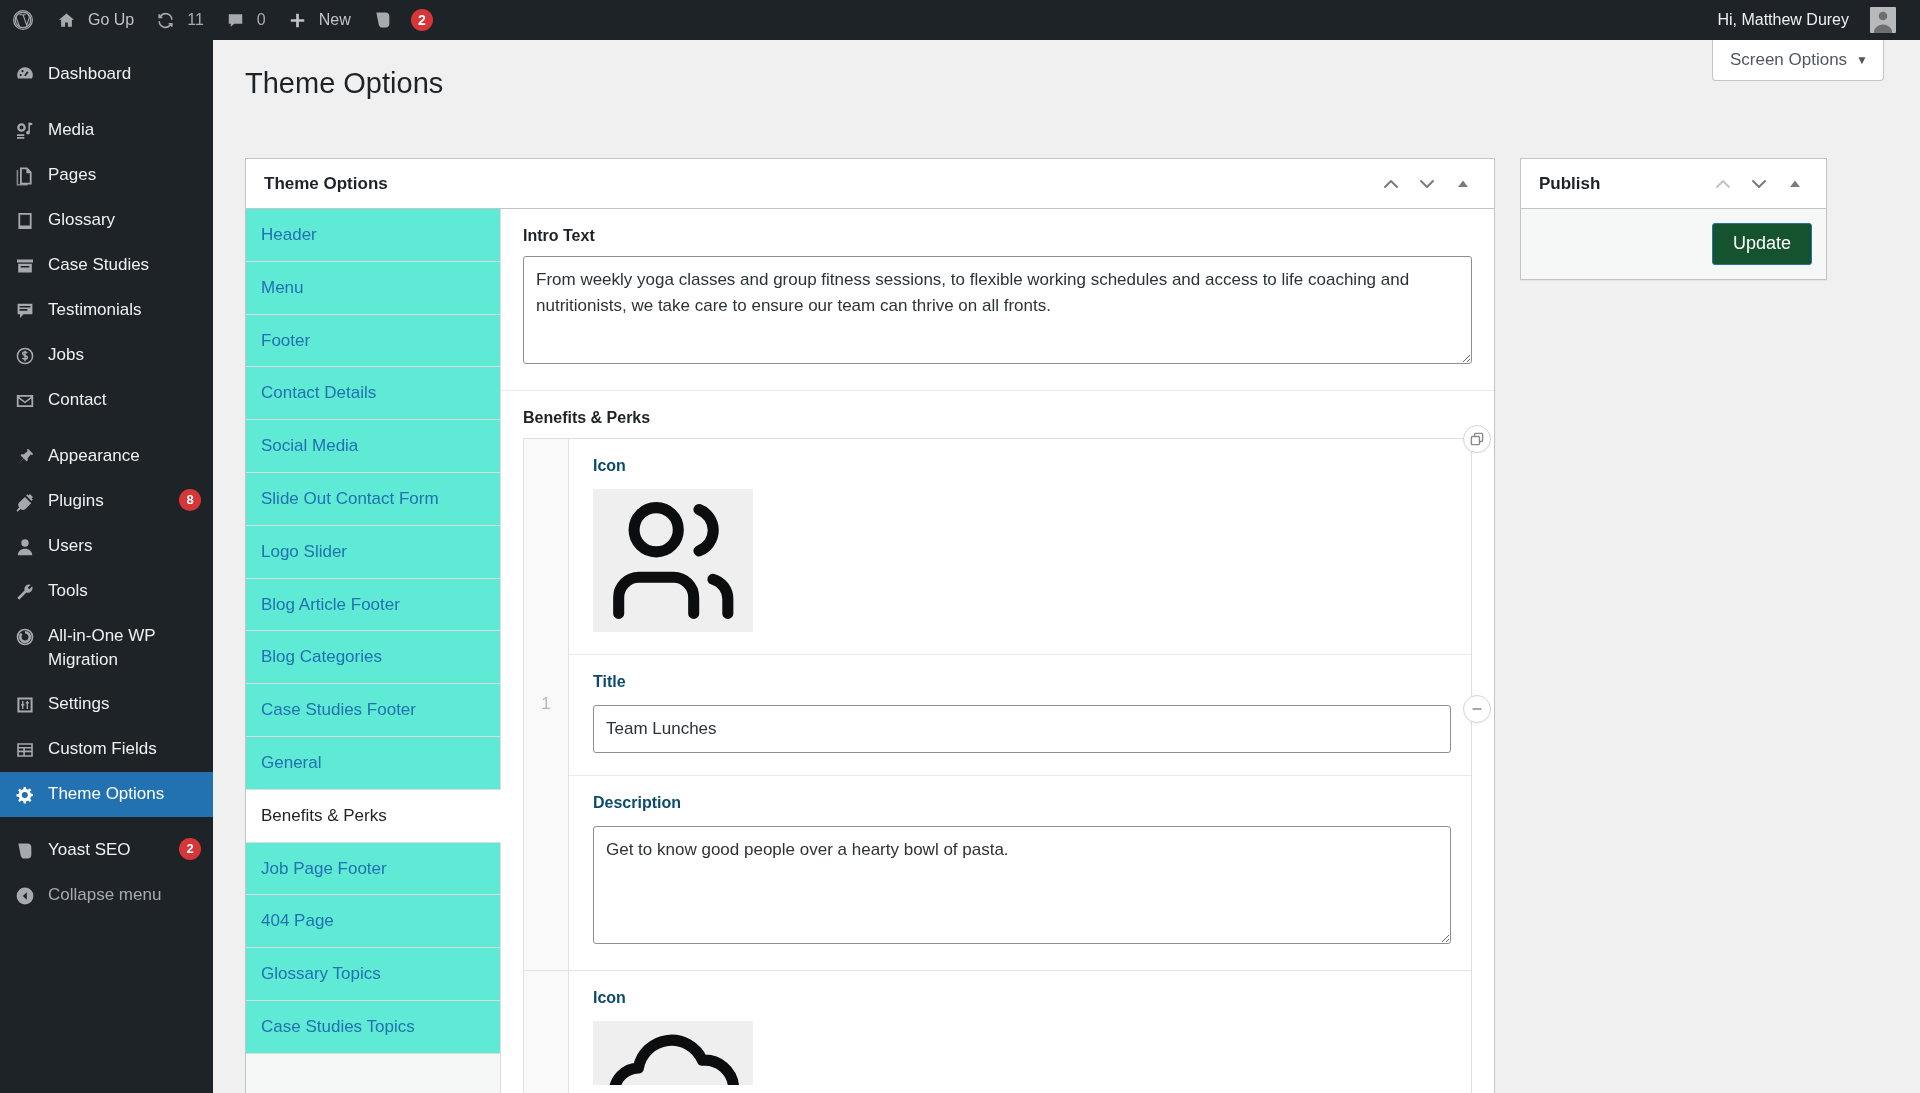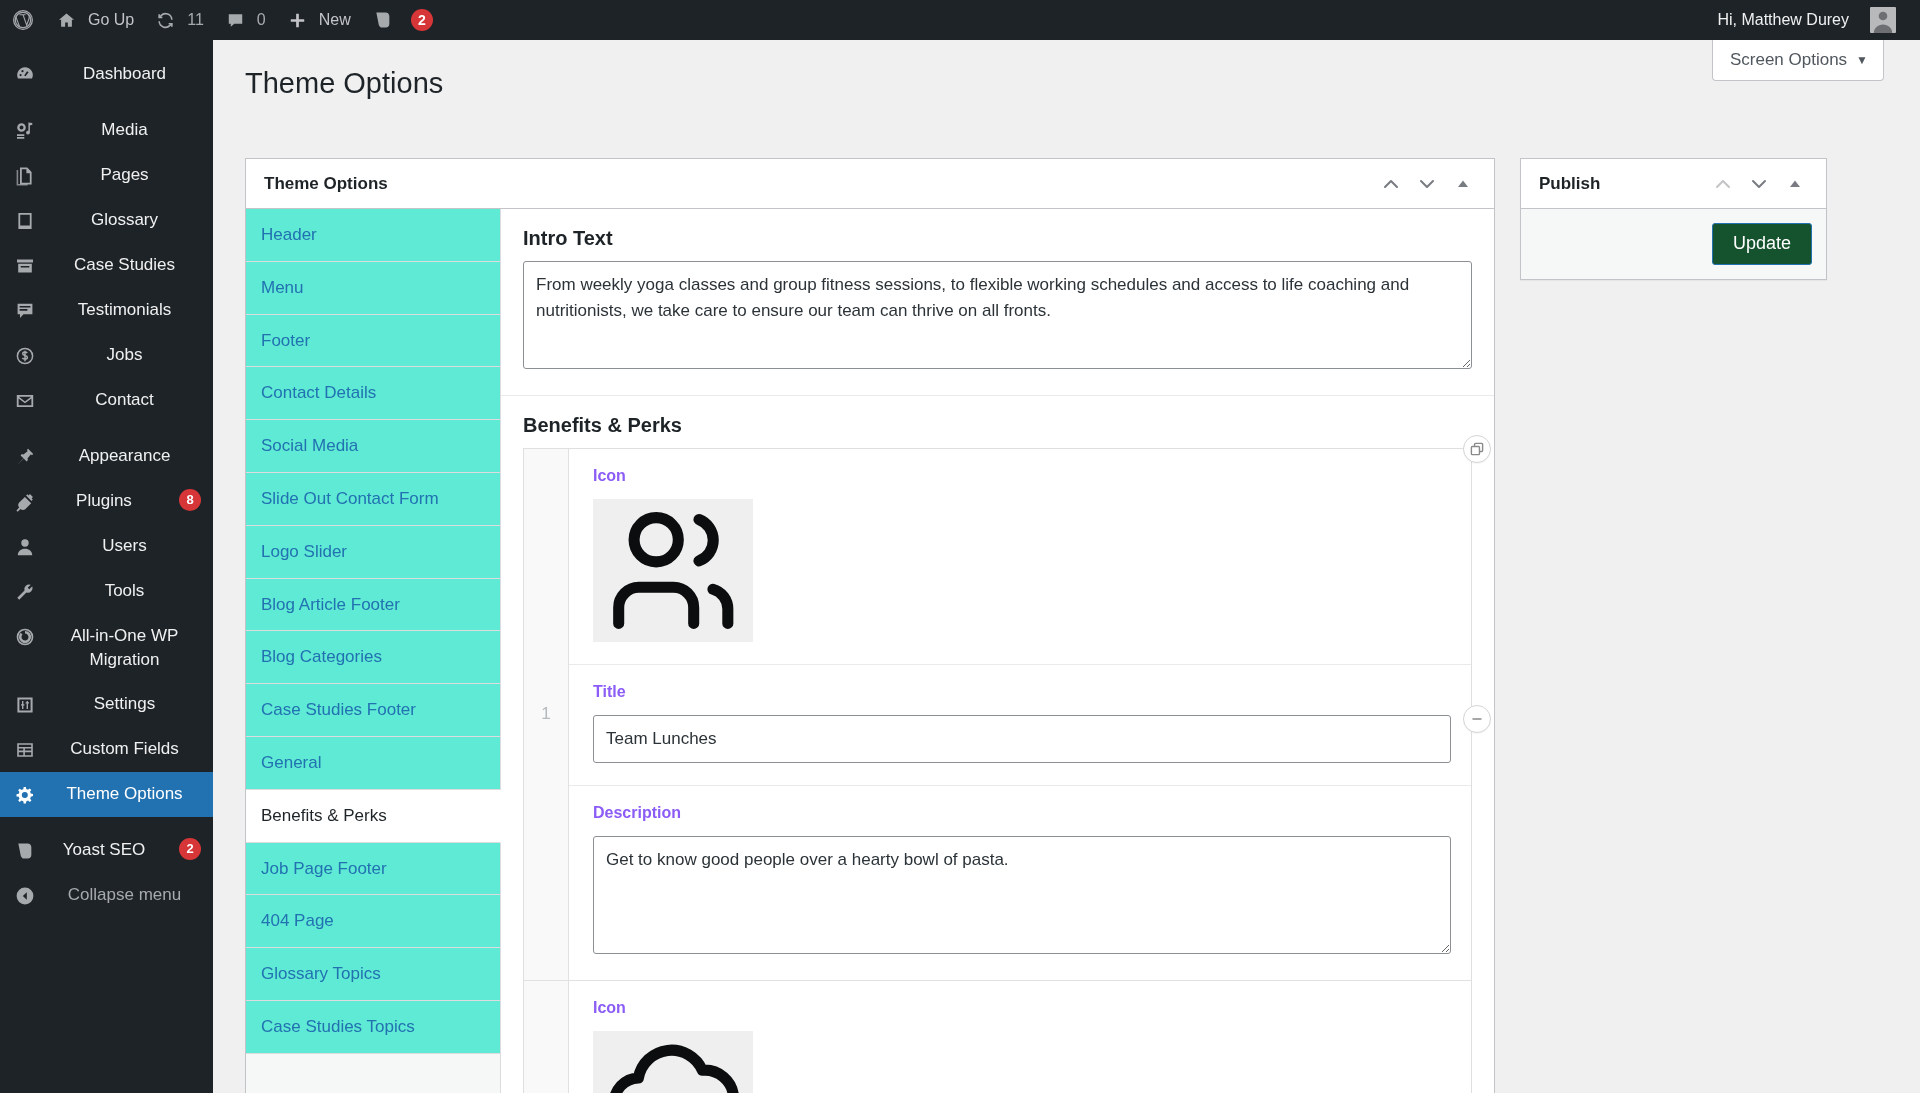--- a/index.html
+++ b/index.html
@@ -62,21 +62,21 @@
     font-size: 17px; line-height: 24px;
     text-decoration: none;
     cursor: pointer;
   }
   .menu-item .mi-icon {
     flex: 0 0 24px; width: 24px; height: 24px;
     display:flex; align-items:center; justify-content:center;
     color: #a7aaad;
     margin-top: 1px;
   }
-  .menu-item .mi-label { flex: 1 1 auto; text-align: center; }
+  .menu-item .mi-label { flex: 1 1 auto; }
   .menu-sep { height: 11px; }
   .menu-item.current {
     background: #2271b1; color: #fff; font-weight: 400;
   }
   .menu-item.current .mi-icon { color: #fff; }
   .menu-item.current:after {
     content: ""; position: absolute; right: -8px; top: 50%;
     margin-top: -8px; border: 8px solid transparent;
     border-right-color: #f0f0f1;
   }
@@ -165,21 +165,21 @@
   .acf-tab.active {
     background: #fff; color: #1d2327; font-weight: 400;
     border-right: 1px solid #fff; margin-right: -1px;
   }
   .acf-tab-filler { background: #f6f7f7; height: 120px; }
 
   .acf-fields-pane { flex: 1 1 auto; min-width: 0; background: #fff; }
 
   .acf-field { padding: 18px 22px 22px 22px; border-bottom: 1px solid #eaeaea; }
   .acf-label {
-    font-size: 20px; font-weight: 700; color: #1d2327;
+    font-size: 16px; font-weight: 700; color: #1d2327;
     margin: 0 0 11px 0; display: block;
   }
   .acf-textarea {
     width: 100%; resize: vertical;
     border: 1px solid #8c8f94; border-radius: 3px;
     padding: 10px 12px;
     font-family: "Liberation Sans", sans-serif;
     font-size: 17px; line-height: 1.55; color: #2c3338;
     background: #fff;
   }
@@ -203,21 +203,21 @@
     flex: 0 0 45px; width: 45px;
     background: #f9f9f9;
     border-right: 1px solid #e1e1e1;
     display: flex; align-items: center; justify-content: center;
     color: #b4b9be; font-size: 17px;
   }
   .acf-row-fields { flex: 1 1 auto; min-width: 0; }
   .acf-sub-field { padding: 18px 20px 22px 24px; border-bottom: 1px solid #eaeaea; }
   .acf-sub-field:last-child { border-bottom: none; }
   .acf-sub-label {
-    font-size: 16px; font-weight: 700; color: #8b5cf6;
+    font-size: 16px; font-weight: 700; color: #0c4a6e;
     margin: 0 0 14px 0; display: block;
   }
   .icon-thumb {
     width: 160px; height: 143px;
     background: #efefef;
     display: flex; align-items: center; justify-content: center;
     overflow: hidden;
   }
   .icon-thumb.clipped { height: 64px; align-items: flex-start; }
 

